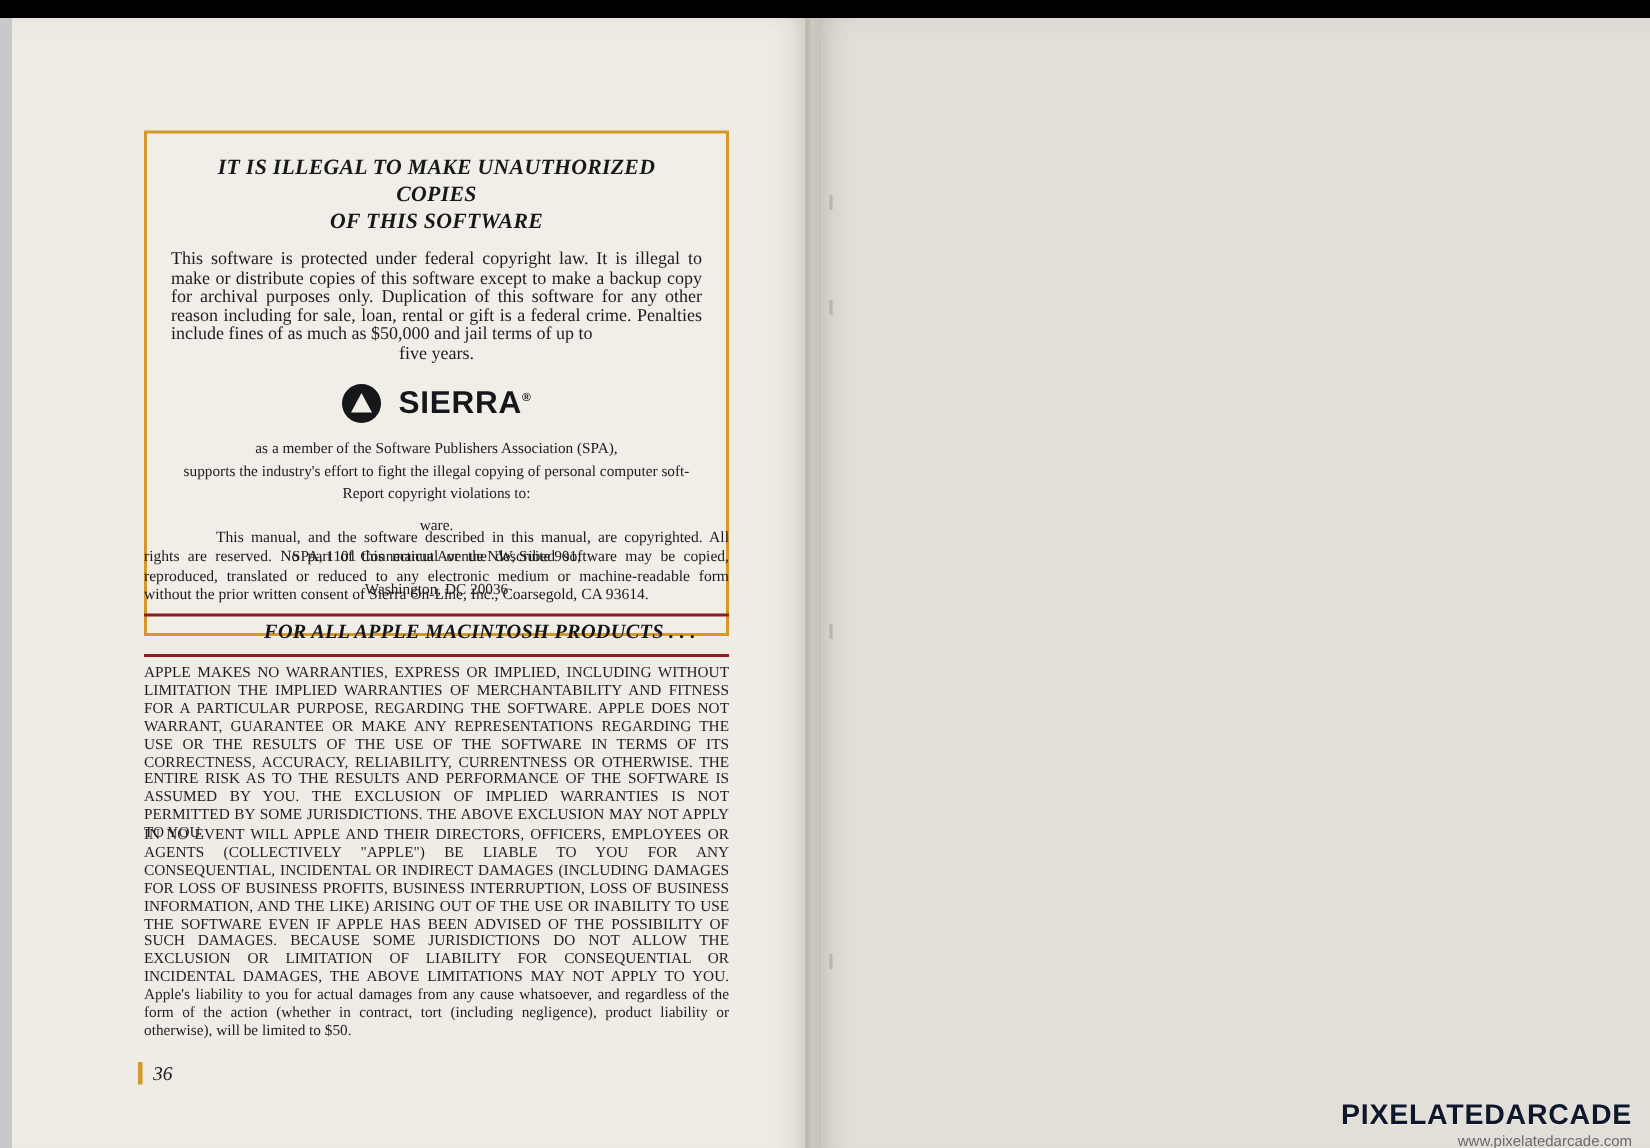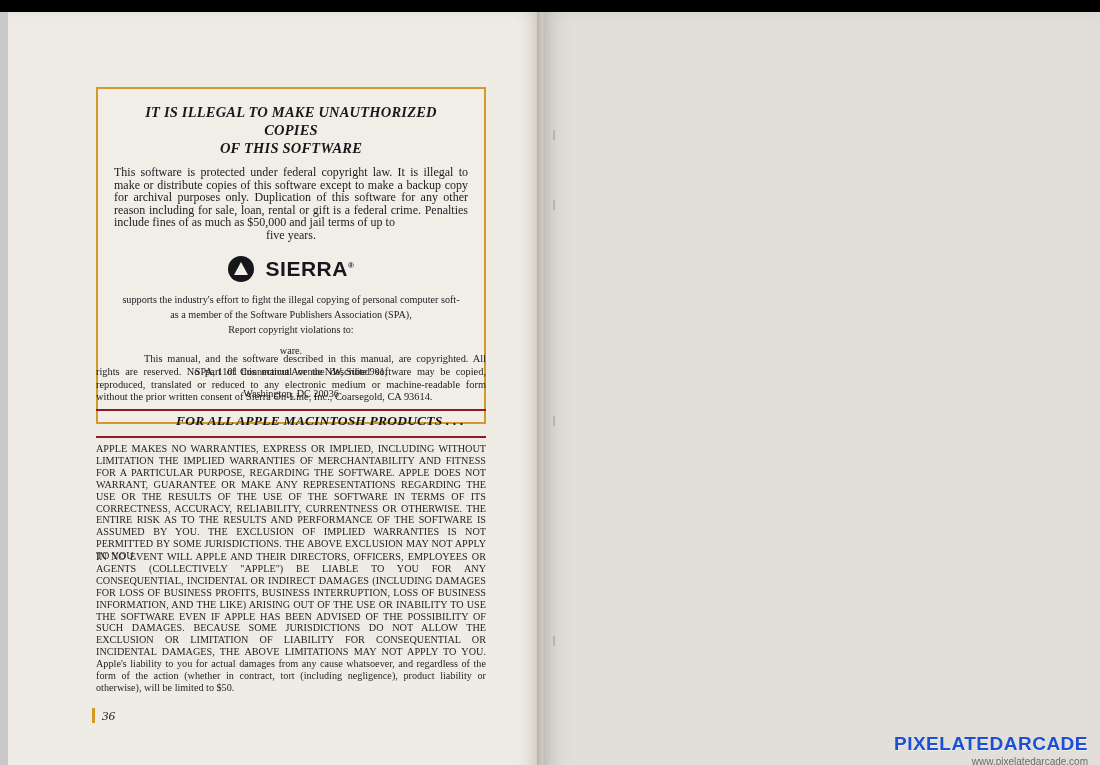--- a/index.html
+++ b/index.html
@@ -201,21 +201,21 @@
     right: 12px;
     bottom: 10px;
     text-align: right;
     font-family: "Liberation Sans", sans-serif;
     user-select: none;
   }
   .wm-main {
     font-size: 19px;
     font-weight: bold;
     letter-spacing: 0.5px;
-    color: #1d4ed8;
+    color: #0f172a;
     text-shadow: 0 1px 0 rgba(255,255,255,0.45);
   }
   .wm-sub {
     font-size: 10px;
     color: #6a6a6a;
     margin-top: 1px;
   }
 </style>
 </head>
 <body>
@@ -233,22 +233,22 @@
         <span>This software is protected under federal copyright law. It is illegal to make or distribute copies of this software except to make a backup copy for archival purposes only. Duplication of this software for any other reason including for sale, loan, rental or gift is a federal crime. Penalties include fines of as much as $50,000 and jail terms of up to</span>
         <span class="last-line">five years.</span>
       </div>
 
       <div class="sierra-logo">
         <span class="sierra-mark"></span>
         <span class="sierra-word"><span>SIERRA</span><sup>®</sup></span>
       </div>
 
       <div class="warn-center">
+        <p class="tight">as a member of the Software Publishers Association (SPA),</p>
         <p class="tight">supports the industry's effort to fight the illegal copying of personal computer soft-</p>
-        <p class="tight">as a member of the Software Publishers Association (SPA),</p>
         <p>Report copyright violations to:</p>
         <p>ware.</p>
         <p>SPA, 1101 Connecticut Avenue NW, Suite 901,</p>
         <p>Washington, DC 20036</p>
       </div>
     </div>
 
     <div class="copy-para">
       <span class="indent"></span><span>This manual, and the software described in this manual, are copyrighted. All rights are reserved. No part of this manual or the described software may be copied, reproduced, translated or reduced to any electronic medium or machine-readable form without the prior written consent of Sierra On-Line, Inc., Coarsegold, CA 93614.</span>
     </div>

